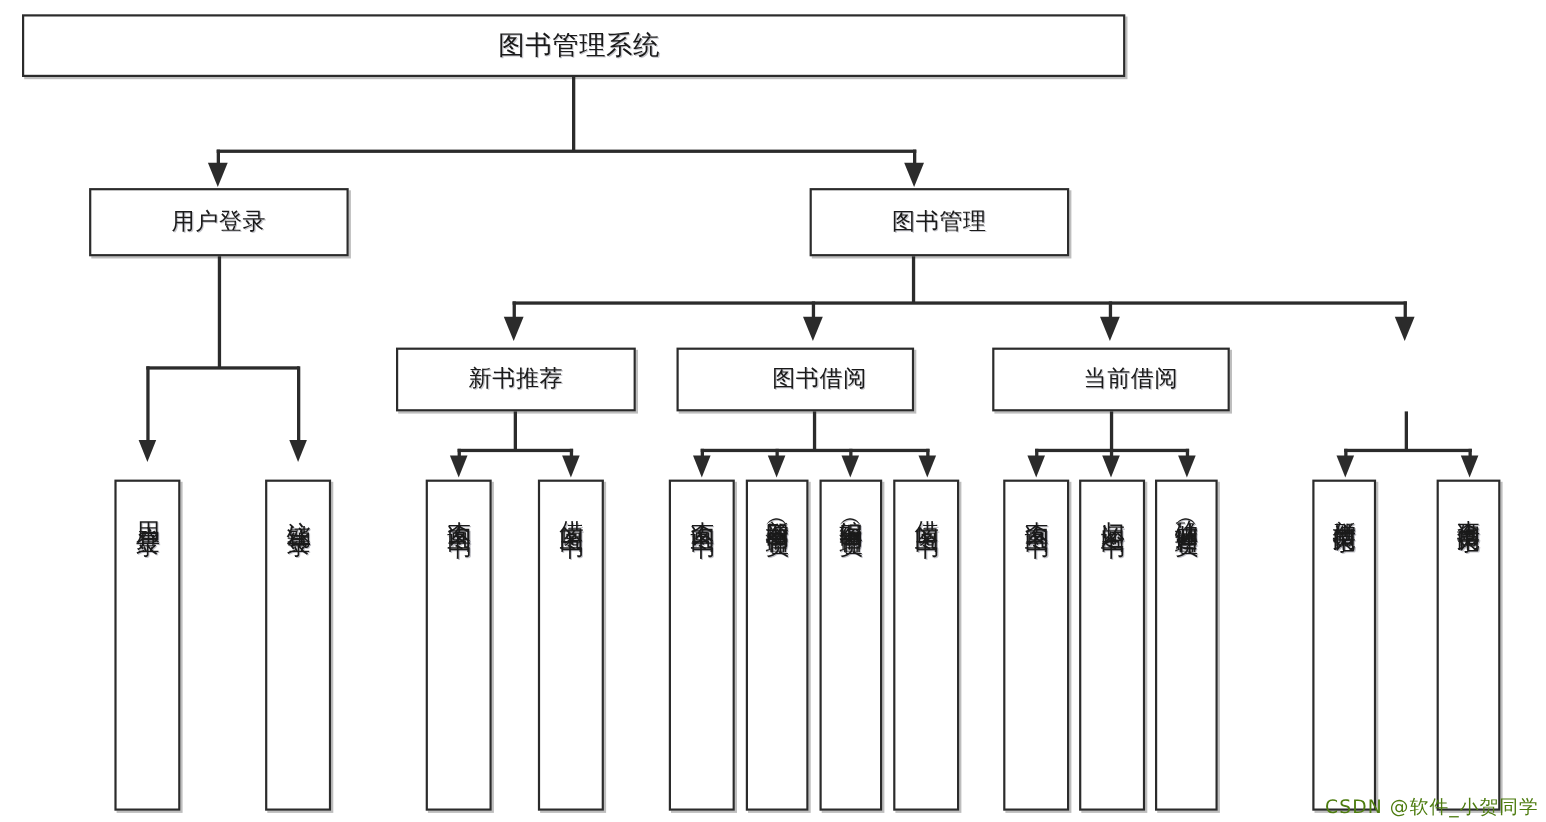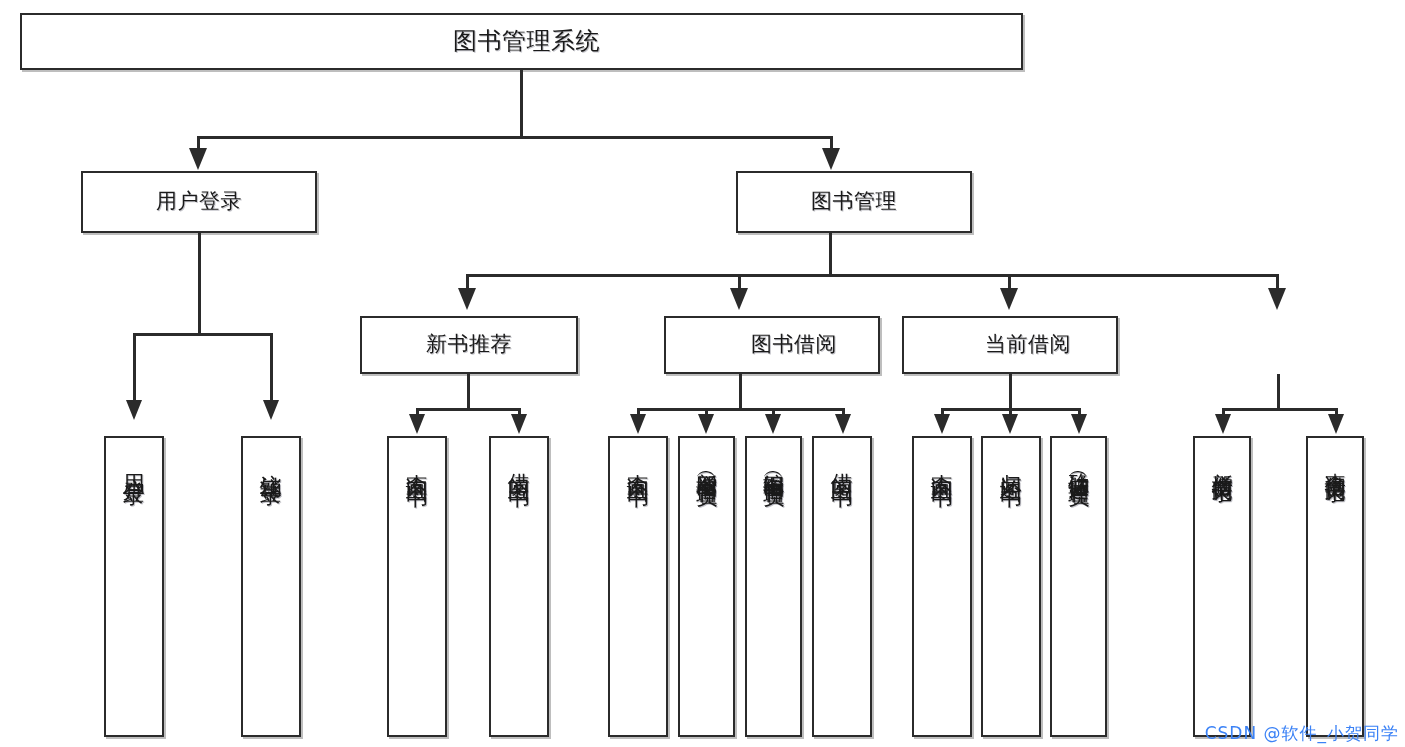--- a/index.html
+++ b/index.html
@@ -65,21 +65,21 @@
     border-left:8px solid transparent;
     border-right:8px solid transparent;
     border-top:20px solid #2b2b2b;
   }
 
   
   #watermark{
     position:absolute;
     right:6px;bottom:2px;
     font-size:17px;
-    color:#3b82f6;
+    color:#4d7c0f;
     letter-spacing:1px;
     white-space:nowrap;
     pointer-events:none;
   }
 </style>
 </head>
 <body>
 
 <div id="canvas">
 
@@ -118,21 +118,21 @@
   <div class="vline" style="left:738px;top:274px;width:3px;height:18px;"></div>
   <div class="arrow" style="left:730px;top:288px;"></div>
   <div class="vline" style="left:1008px;top:274px;width:3px;height:18px;"></div>
   <div class="arrow" style="left:1000px;top:288px;"></div>
   <div class="vline" style="left:1276px;top:274px;width:3px;height:18px;"></div>
   <div class="arrow" style="left:1268px;top:288px;"></div>
 
   <div class="node h-node" style="left:360px;top:316px;width:218px;height:58px;">
     <span class="lbl">新书推荐</span>
   </div>
-  <div class="node h-node" style="left:664px;top:316px;width:216px;height:58px;padding-left:44px;">
+  <div class="node h-node" style="left:615px;top:316px;width:216px;height:58px;padding-left:44px;">
     <span class="lbl">图书借阅</span>
   </div>
   <div class="node h-node" style="left:902px;top:316px;width:216px;height:58px;padding-left:36px;">
     <span class="lbl">当前借阅</span>
   </div>
 
   <div class="vline" style="left:467px;top:374px;width:3px;height:36px;"></div>
   <div class="hline" style="left:416px;top:408px;width:105px;height:3px;"></div>
   <div class="vline" style="left:416px;top:408px;width:3px;height:10px;"></div>
   <div class="arrow small" style="left:409px;top:414px;"></div>

